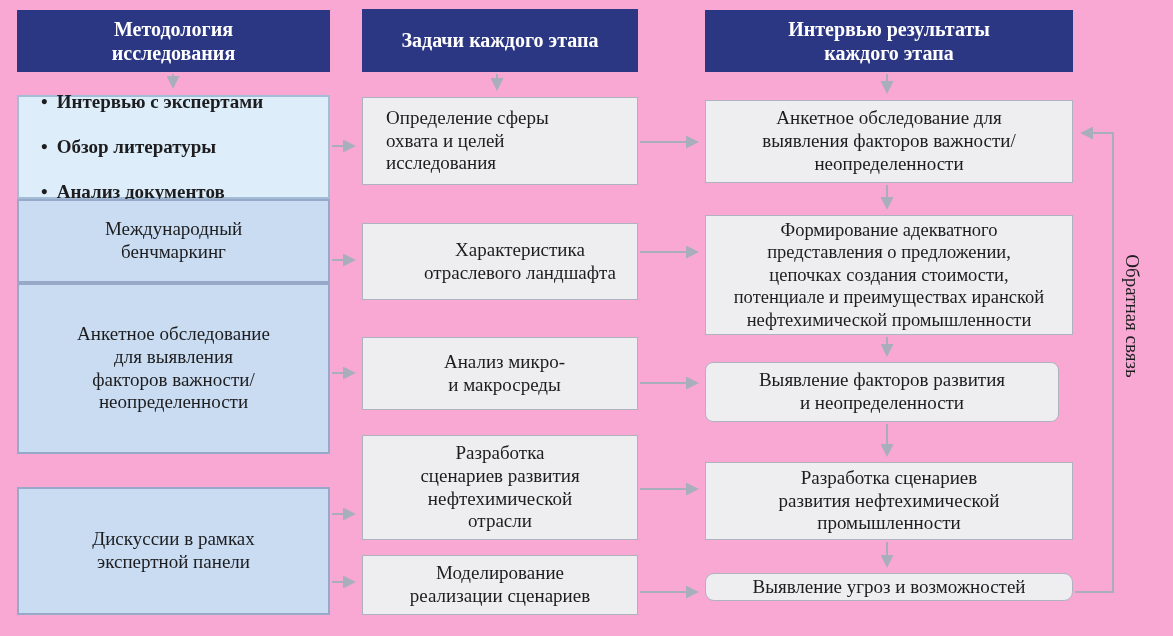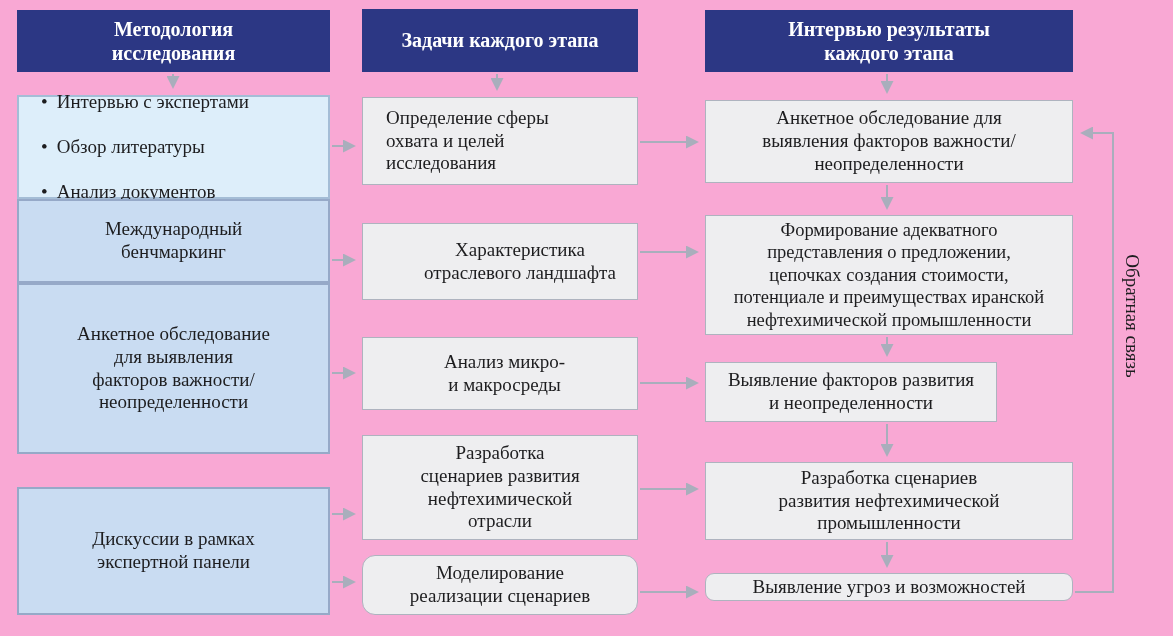--- a/index.html
+++ b/index.html
@@ -13,37 +13,37 @@
     position:absolute;background:#2c3784;color:#ffffff;font-weight:bold;
     font-size:20px;line-height:1.22;display:flex;align-items:center;justify-content:center;
     text-align:center;white-space:pre-line;box-sizing:border-box;
   }
   .box{
     position:absolute;display:flex;align-items:center;justify-content:center;
     text-align:center;white-space:pre-line;box-sizing:border-box;
     font-size:19px;line-height:1.2;
   }
   .blue{background:#c9dcf2;border:2px solid #96a9c8;}
-  .cyan{background:#ddeefa;border:2px solid #a4bdd6;}
+  .cyan{background:#ddeefa;border:2px solid #a4bdd6;font-weight:bold;}
   .gray{background:#eeeef0;border:1.5px solid #aeb3bf;}
   .h1{left:17px;top:10px;width:313px;height:62px;}
   .h2{left:362px;top:9px;width:276px;height:63px;}
   .h3{left:705px;top:10px;width:368px;height:62px;}
   .l1{left:17px;top:95px;width:313px;height:104px;}
   .l2{left:17px;top:199px;width:313px;height:84px;}
   .l3{left:17px;top:283px;width:313px;height:171px;}
   .l4{left:17px;top:487px;width:313px;height:128px;}
   .m1{left:362px;top:97px;width:276px;height:88px;justify-content:flex-start;text-align:left;padding-left:23px;}
   .m2{left:362px;top:223px;width:276px;height:77px;padding-left:40px;}
   .m3{left:362px;top:337px;width:276px;height:73px;padding-left:9px;}
   .m4{left:362px;top:435px;width:276px;height:105px;}
-  .m5{left:362px;top:555px;width:276px;height:60px;border-radius:13px;}
+  .m5{left:362px;top:555px;width:276px;height:60px;}
   .r1{left:705px;top:100px;width:368px;height:83px;}
   .r2{left:705px;top:215px;width:368px;height:120px;font-size:18.5px;line-height:1.22;}
-  .r3{left:705px;top:362px;width:292px;height:60px;}
+  .r3{left:705px;top:362px;width:354px;height:60px;border-radius:8px;}
   .r4{left:705px;top:462px;width:368px;height:78px;}
   .r5{left:705px;top:573px;width:368px;height:28px;border-radius:9px;}
   .l1 ul{list-style:none;margin:0;padding:0 0 0 22px;text-align:left;width:100%;}
   .l1 li{font-size:19px;line-height:22px;white-space:nowrap;}
   .l1 li::before{content:"\2022";margin-right:9px;}
   .feedback{
     position:absolute;left:1055px;top:304px;width:152px;height:24px;
     text-align:center;font-size:19px;transform:rotate(90deg);transform-origin:center;
     white-space:nowrap;
   }

